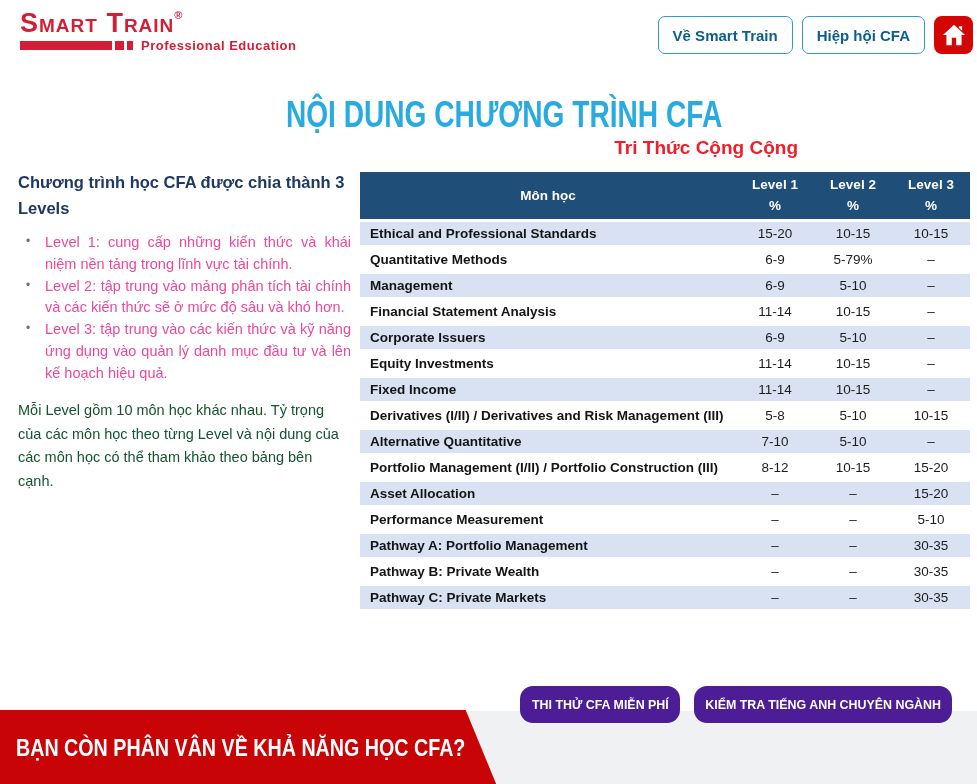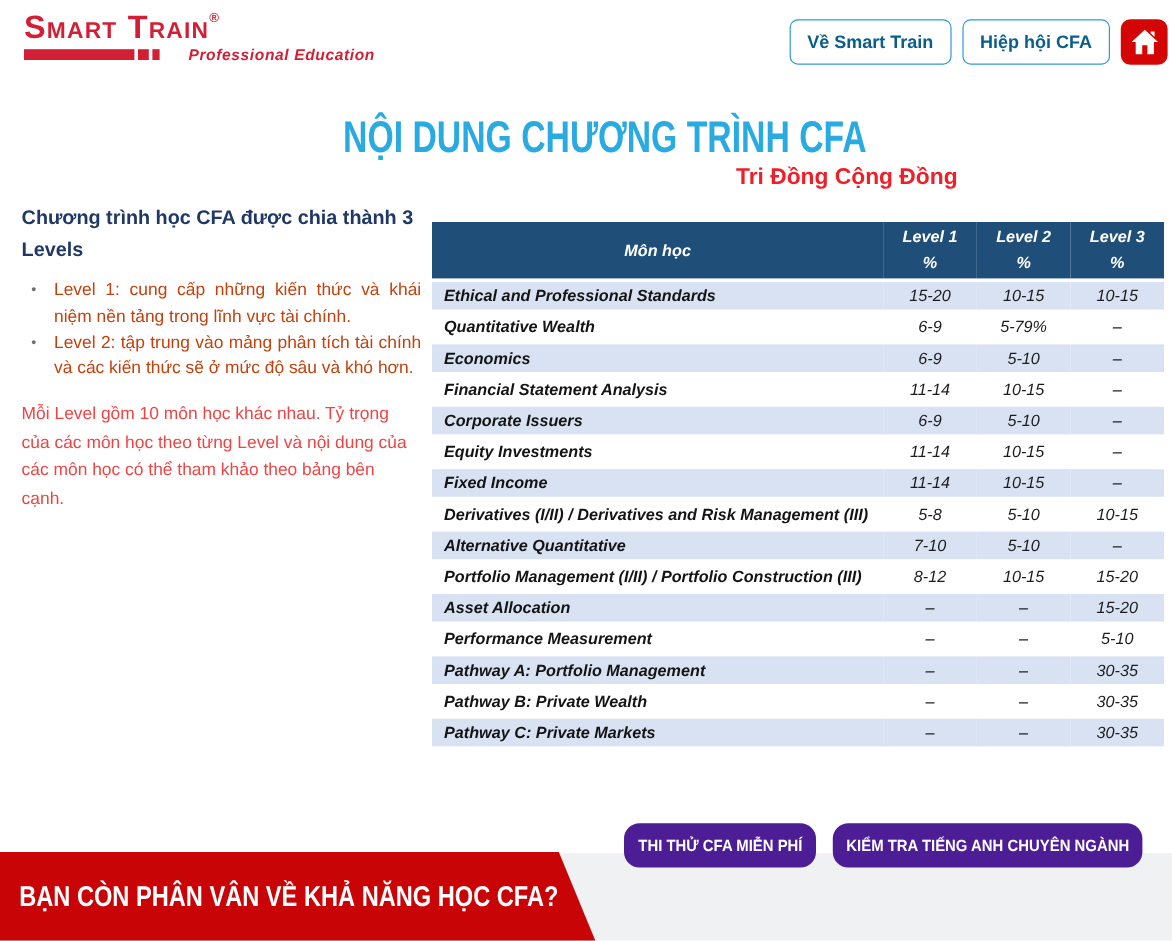--- a/index.html
+++ b/index.html
@@ -10,46 +10,46 @@
   }
   
   .logo { position:absolute; left:20px; top:10px; cursor:pointer; }
   .logo-line1 { font-variant:small-caps; font-weight:bold; font-size:27px;
     color:#D31F35; letter-spacing:1px; line-height:1; }
   .logo-reg { font-size:11px; vertical-align:top; color:#D31F35; font-weight:bold; }
   .logo-line2 { display:flex; align-items:center; margin-top:2px; height:12px; }
   .logo-bar { width:92px; height:9px; background:#D31F35; }
   .logo-sq1 { width:9px; height:9px; background:#D31F35; margin-left:3px; }
   .logo-sq2 { width:6px; height:9px; background:#D31F35; margin-left:3px; }
-  .logo-tagline { font-style:italic; font-weight:bold; font-size:13px;
-    color:#D31F35; margin-left:24px; letter-spacing:0.5px; }
+  .logo-tagline { font-weight:bold; font-size:13px;
+    color:#D31F35; margin-left:8px; letter-spacing:0.5px; }
   .nav { position:absolute; top:16px; right:4px; display:flex; gap:9px; align-items:center; }
   .nav-btn { height:38px; padding:0 14px; display:flex; align-items:center;
     border:1.5px solid #2E9BD6; border-radius:7px; background:#ffffff;
     color:#0A5E8C; font-weight:bold; font-size:15px; cursor:pointer; }
   .home-btn { width:39px; height:38px; background:#D40505; border-radius:8px;
     display:flex; align-items:center; justify-content:center; cursor:pointer; }
   
   .title { position:absolute; top:94px; left:36px; width:937px; text-align:center;
     color:#29ABE2; font-size:37px; font-weight:bold; white-space:nowrap; }
   .title > span { display:inline-block; transform:scaleX(0.76); transform-origin:center; }
   .subtitle { position:absolute; top:137px; right:179px; color:#F01E28;
     font-size:19px; font-weight:bold; white-space:nowrap; }
   
   .intro { position:absolute; left:18px; top:170px; width:333px; }
   .intro-heading { font-size:16.5px; font-weight:bold; color:#1F3864; line-height:1.55; }
   .bullets { margin-top:11px; list-style:none; }
   .bullets li { position:relative; padding-left:27px; font-size:14.5px;
-    color:#c2410c; line-height:1.5; text-align:justify; }
+    color:#ec4899; line-height:1.5; text-align:justify; }
   .bullets li::before { content:"•"; position:absolute; left:8px; top:0;
     color:#6b6f76; font-size:12px; }
-  .intro-note { margin-top:15px; font-size:14.5px; color:#ef4444; line-height:1.62; }
-  
-  .cfa-table { position:absolute; left:360px; top:182px; width:610px;
-    border-collapse:separate; border-spacing:0 3px;font-style:italic; }
+  .intro-note { margin-top:15px; font-size:14.5px; color:#14532d; line-height:1.62; }
+  
+  .cfa-table { position:absolute; left:360px; top:169px; width:610px;
+    border-collapse:separate; border-spacing:0 3px; }
   .cfa-table th { background:#1F4E79; color:#ffffff; font-size:13.5px;
     font-weight:bold; height:47px; vertical-align:middle; text-align:center; }
   .cfa-table th.subj-h { width:376px; }
   .cfa-table th.lvl-h { width:78px; line-height:1.5; }
   .cfa-table td { font-size:13.5px; padding:4px 10px; height:23px; vertical-align:middle; }
   .cfa-table tbody tr:nth-child(odd) td { background:#D9E2F3; }
   .cfa-table td.subj { font-weight:bold; color:#141414; text-align:left; }
   .cfa-table td.val { text-align:center; color:#1c1c1c; }
   
   .footer-bg { position:absolute; left:0; top:711px; width:977px; height:73px;
@@ -88,27 +88,28 @@
     <div class="home-btn">
       <span style="display:flex;">
         <svg width="26" height="26" viewBox="0 0 24 24">
           <path fill="#ffffff" d="M12 2.5 L1.8 12 H5 V21.5 H10 V14.5 H14 V21.5 H19 V12 H22.2 Z M16.5 4 H19.5 V8 L16.5 5.2 Z"></path>
         </svg>
       </span>
     </div>
   </div>
 
   <h1 class="title"><span>NỘI DUNG CHƯƠNG TRÌNH CFA</span></h1>
-  <div class="subtitle">Tri Đồng Cộng Đồng</div>
+  <div class="subtitle">Tri Thức Cộng Cộng</div>
 
   <div class="intro">
     <div class="intro-heading">Chương trình học CFA được chia thành 3 Levels</div>
     <ul class="bullets">
       <li>Level 1: cung cấp những kiến thức và khái niệm nền tảng trong lĩnh vực tài chính.</li>
       <li>Level 2: tập trung vào mảng phân tích tài chính và các kiến thức sẽ ở mức độ sâu và khó hơn.</li>
+      <li>Level 3: tập trung vào các kiến thức và kỹ năng ứng dụng vào quản lý danh mục đầu tư và lên kế hoạch hiệu quả.</li>
     </ul>
     <p class="intro-note">Mỗi Level gồm 10 môn học khác nhau. Tỷ trọng của các môn học theo từng Level và nội dung của các môn học có thể tham khảo theo bảng bên cạnh.</p>
   </div>
 
   <table class="cfa-table">
     <thead>
       <tr>
         <th class="subj-h">Môn học</th>
         <th class="lvl-h">
           <div>Level 1</div>
@@ -125,27 +126,27 @@
       </tr>
     </thead>
     <tbody>
       <tr>
         <td class="subj">Ethical and Professional Standards</td>
         <td class="val">15-20</td>
         <td class="val">10-15</td>
         <td class="val">10-15</td>
       </tr>
       <tr>
-        <td class="subj">Quantitative Wealth</td>
+        <td class="subj">Quantitative Methods</td>
         <td class="val">6-9</td>
         <td class="val">5-79%</td>
         <td class="val">–</td>
       </tr>
       <tr>
-        <td class="subj">Economics</td>
+        <td class="subj">Management</td>
         <td class="val">6-9</td>
         <td class="val">5-10</td>
         <td class="val">–</td>
       </tr>
       <tr>
         <td class="subj">Financial Statement Analysis</td>
         <td class="val">11-14</td>
         <td class="val">10-15</td>
         <td class="val">–</td>
       </tr>

